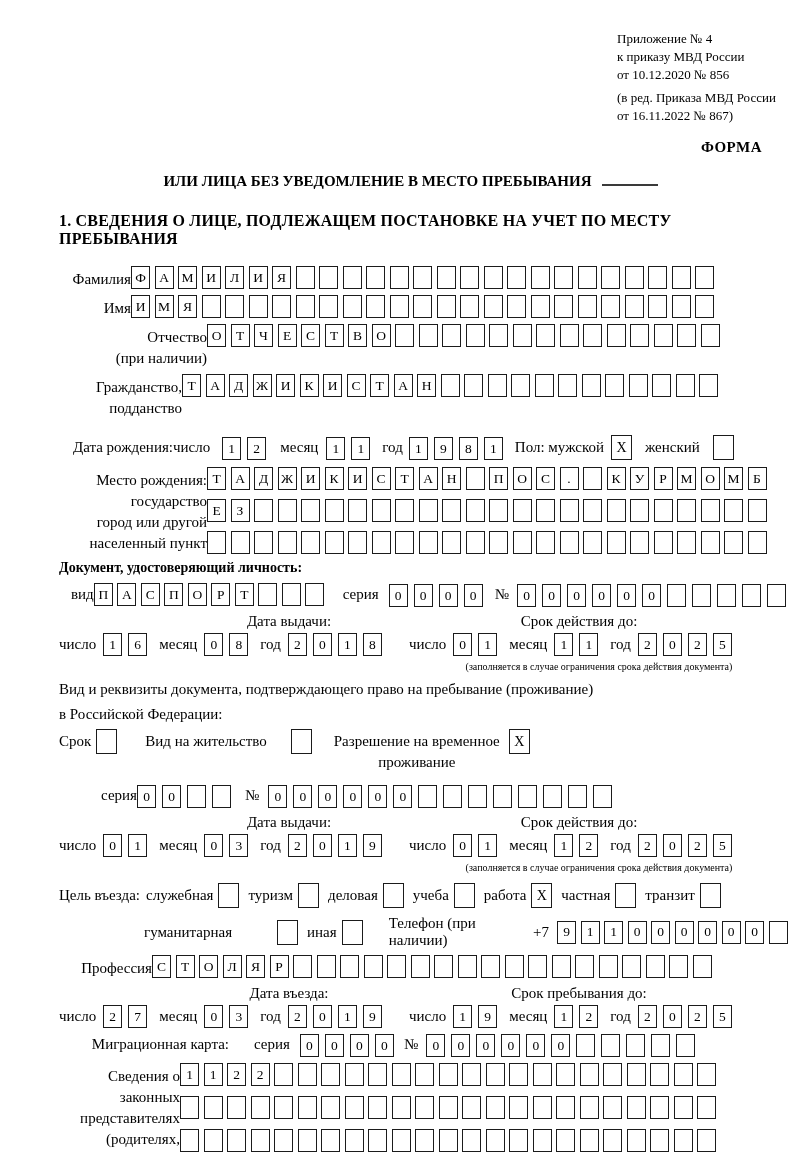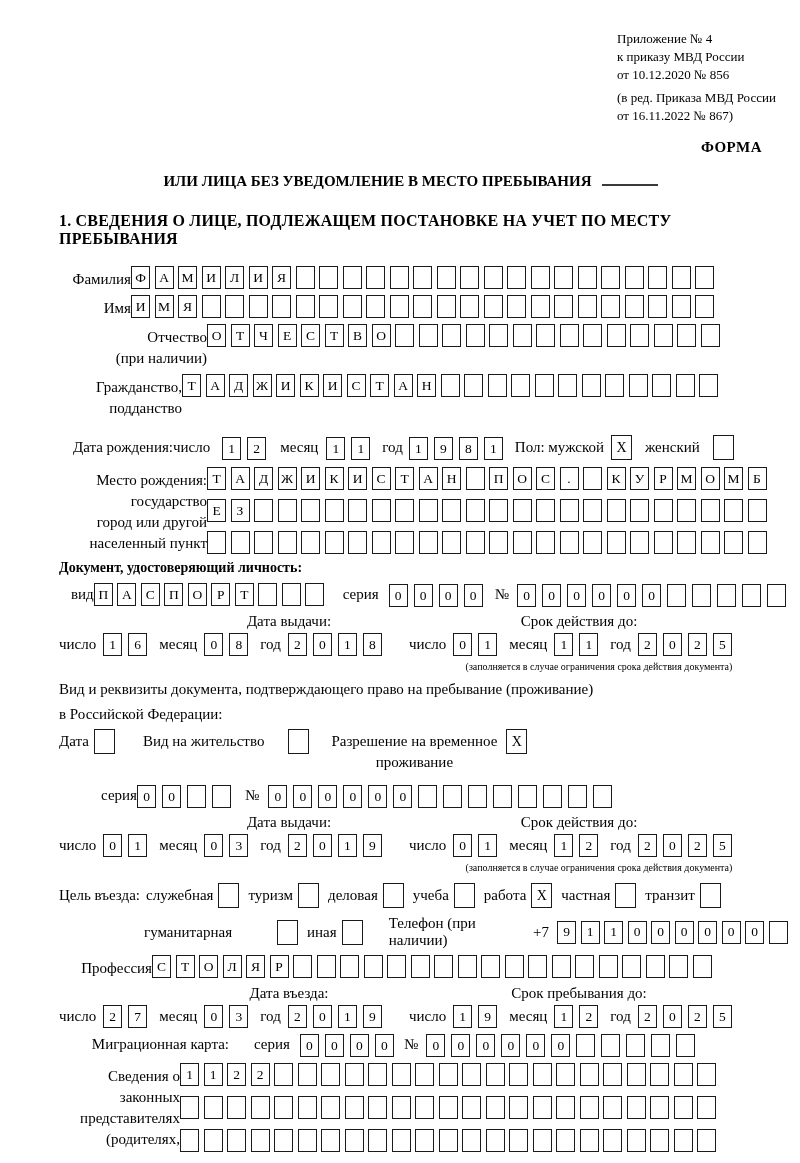--- a/index.html
+++ b/index.html
@@ -418,21 +418,21 @@
       </div>
       <div class="small-note">(заполняется в случае ограничения срока действия документа)</div>
     </div>
   </div>
 
   <div class="plain">Вид и реквизиты документа, подтверждающего право на пребывание (проживание)</div>
   <div class="plain">в Российской Федерации:</div>
 
   <div class="resopts">
     <span class="ropt">
-      <span class="rlabel">Дата</span>
+      <span class="rlabel">Срок</span>
       <span class="cbox" style="margin-left:5px;"></span>
     </span>
     <span class="ropt" style="margin-left:28px;">
       <span class="rlabel">Вид на жительство</span>
       <span class="cbox" style="margin-left:24px;"></span>
     </span>
     <span class="ropt" style="margin-left:22px;">
       <span class="rlabel c" style="width:166px;">Разрешение на временное проживание</span>
       <span class="cbox">X</span>
     </span>

